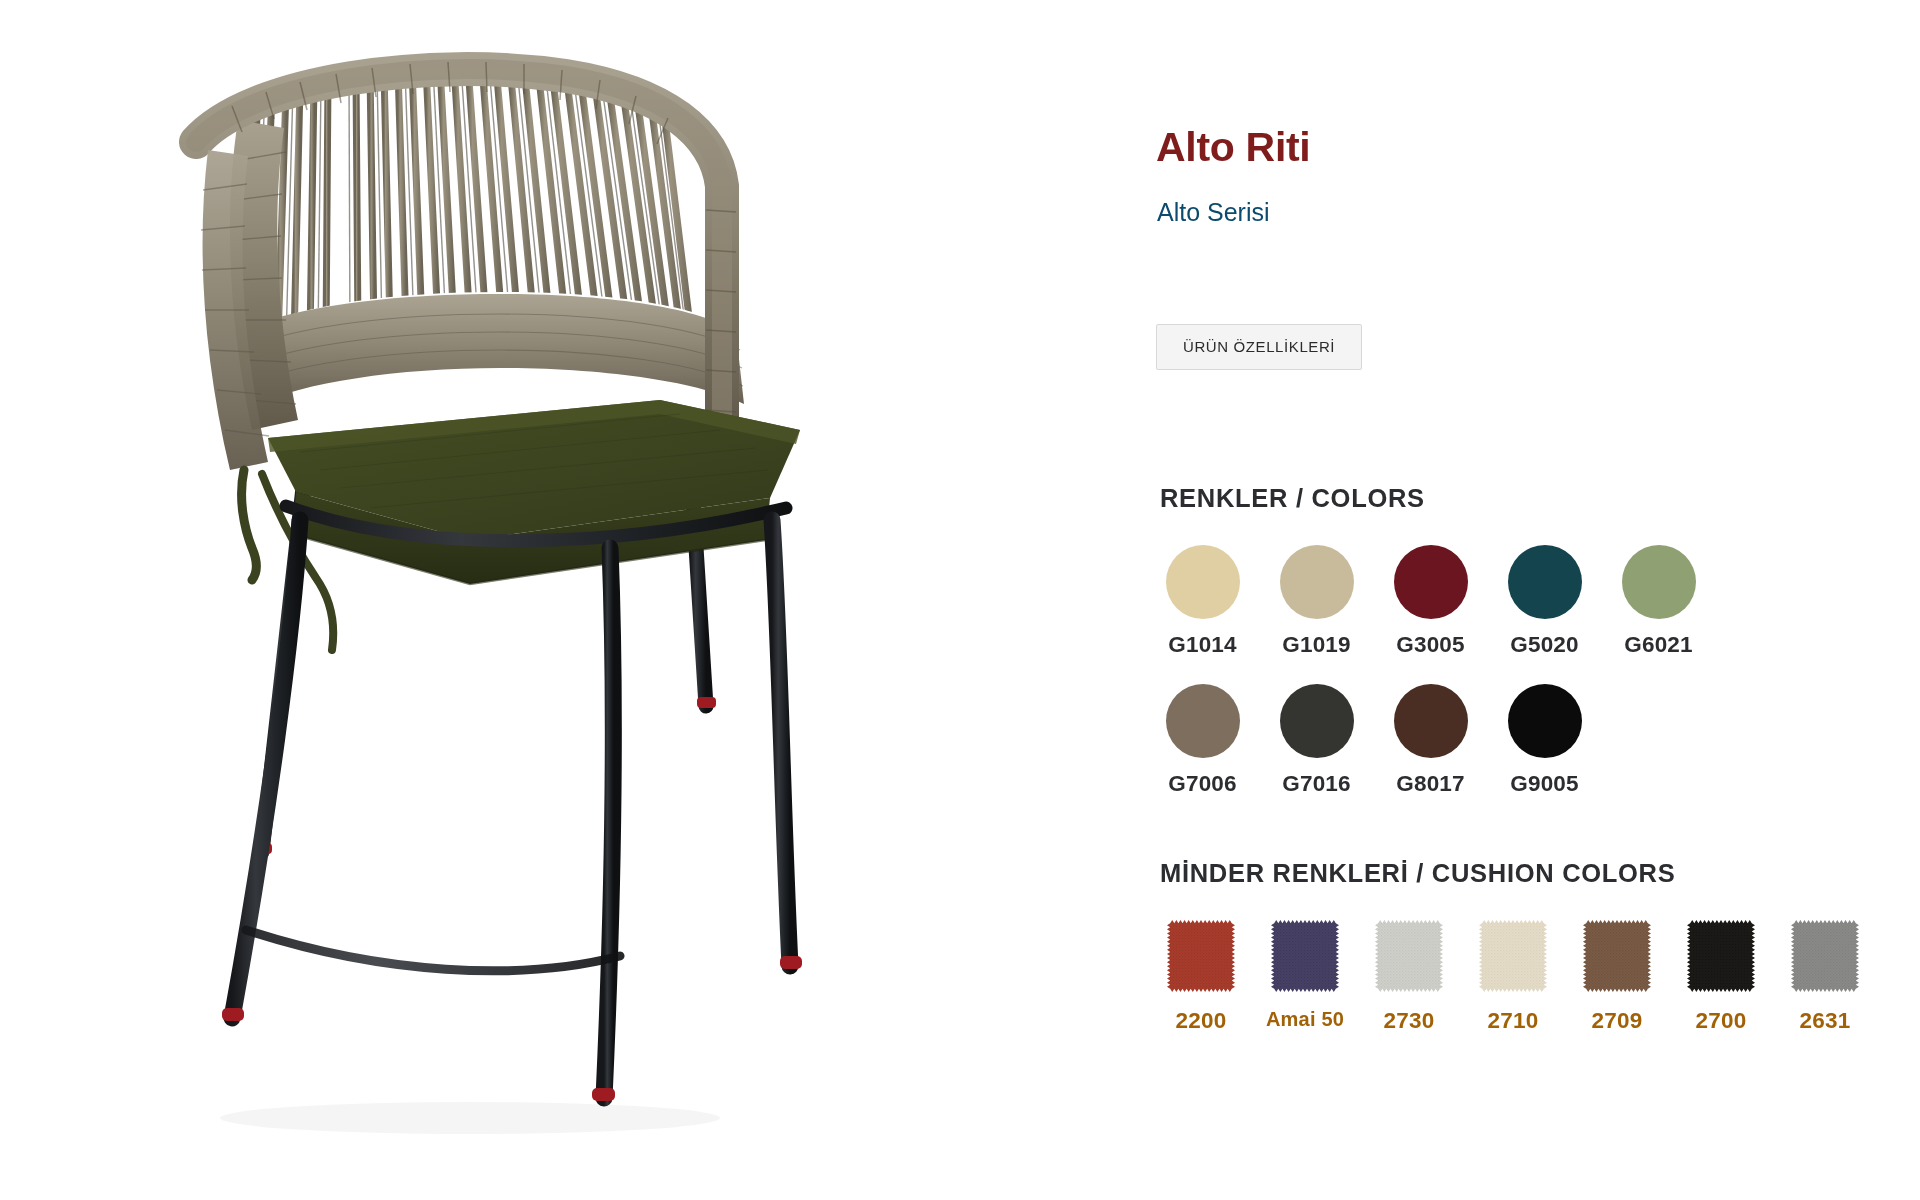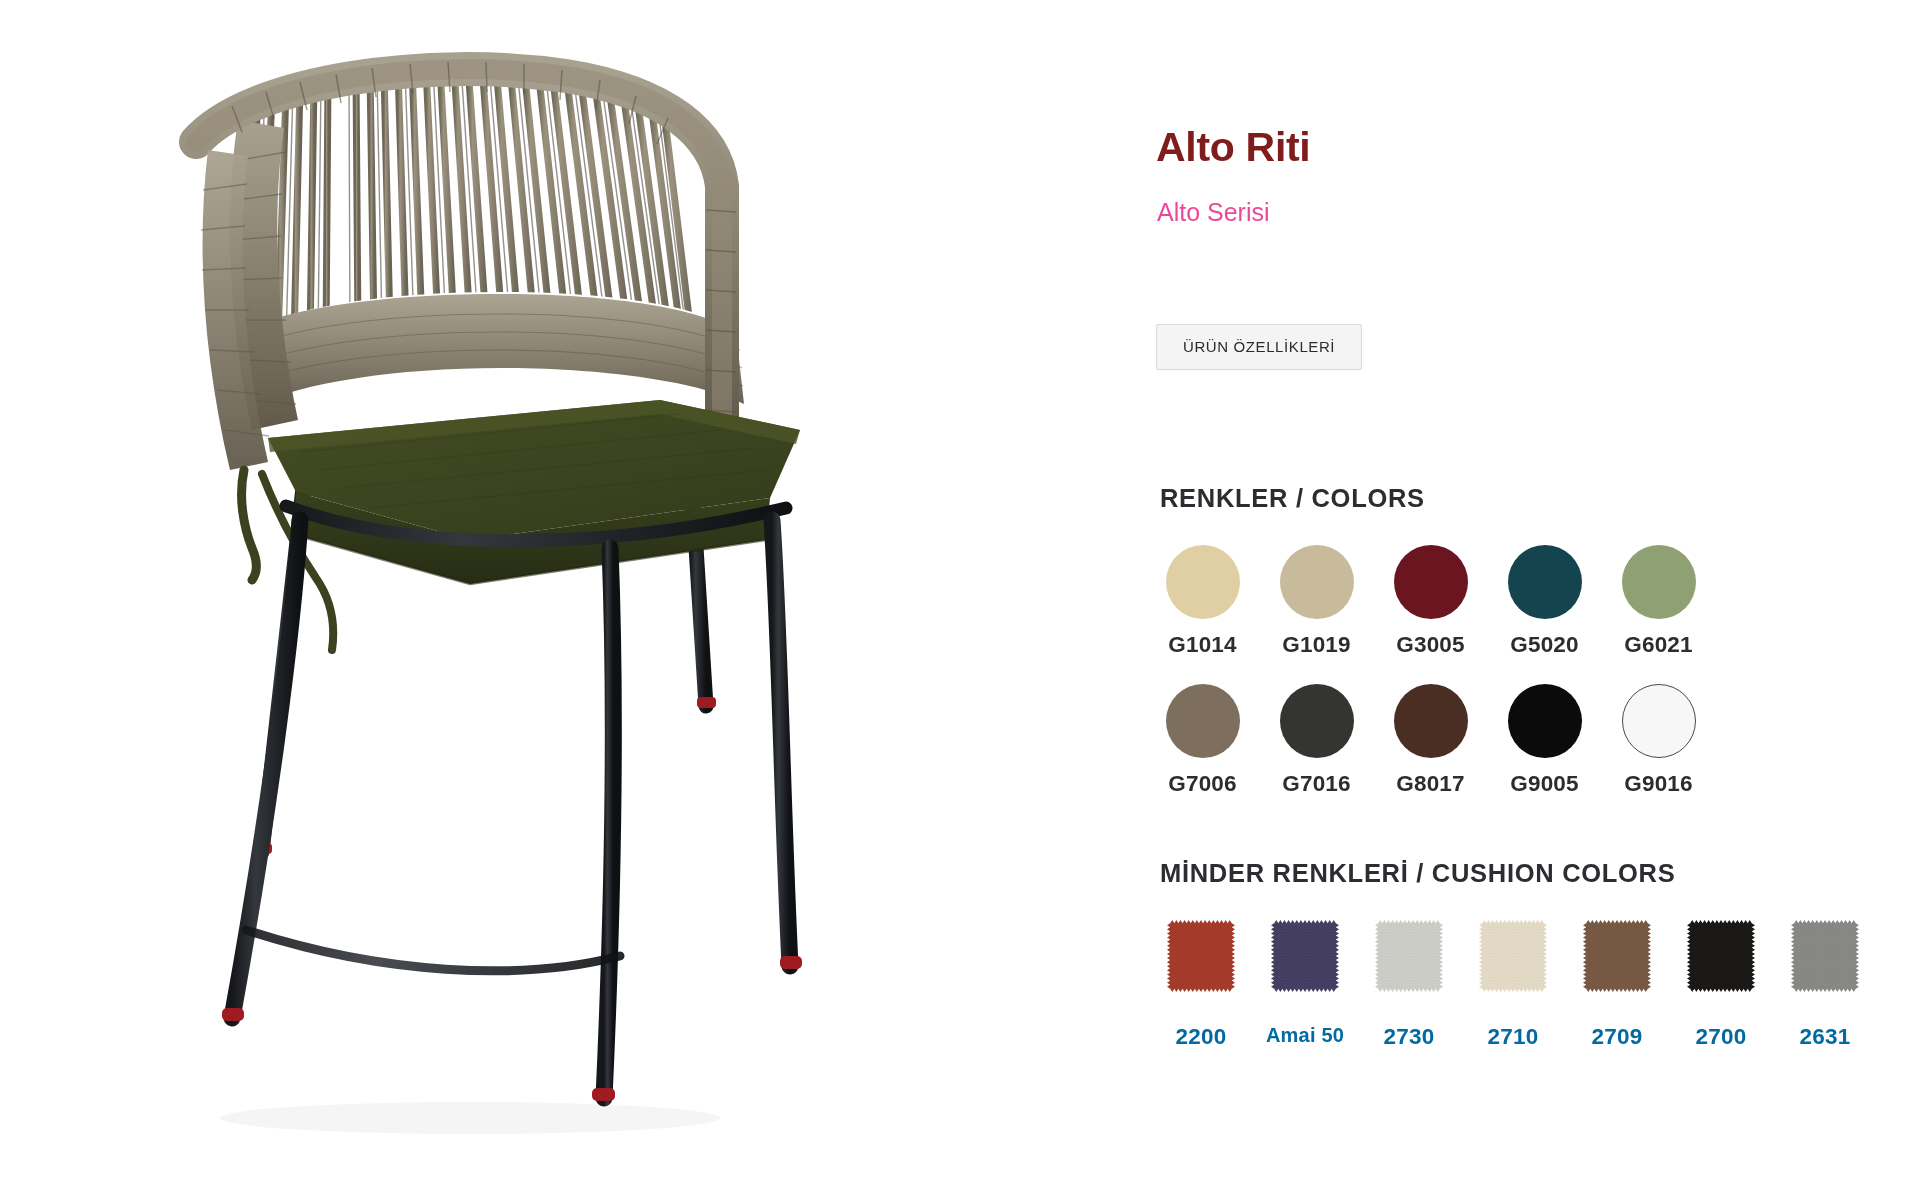--- a/index.html
+++ b/index.html
@@ -57,21 +57,21 @@
     letter-spacing: -0.3px;
     white-space: nowrap;
   }
 
   .product-series {
     position: absolute;
     left: 197px;
     top: 198px;
     font-size: 25px;
     font-weight: normal;
-    color: #ec4899;
+    color: #0c4a6e;
     white-space: nowrap;
   }
 
   .specs-button {
     position: absolute;
     left: 196px;
     top: 324px;
     padding: 14px 26px 15px 26px;
     background: #f4f4f4;
     border: 1px solid #d8d8d8;
@@ -159,25 +159,25 @@
   .fabric-chip {
     position: relative;
     width: 68px;
     height: 72px;
     display: block;
   }
 
   .fabric-chip svg { display: block; width: 68px; height: 72px; }
 
   .fabric-label {
-    margin-top: 32px;
+    margin-top: 16px;
     font-size: 22.5px;
     font-weight: bold;
     letter-spacing: 0.2px;
-    color: #0369a1;
+    color: #a16207;
     white-space: nowrap;
   }
 
   .fabric-label.narrow { font-size: 20px; font-weight: bold; }
 </style>
 </head>
 <body>
 
 <div id="page">
 
@@ -422,24 +422,20 @@
           <span class="swatch-label">G7016</span>
         </div>
         <div class="swatch-cell">
           <span class="swatch-dot" id="dot-r1-c2" style="background: rgb(74, 46, 36);"></span>
           <span class="swatch-label">G8017</span>
         </div>
         <div class="swatch-cell">
           <span class="swatch-dot" id="dot-r1-c3" style="background: rgb(11, 11, 11);"></span>
           <span class="swatch-label">G9005</span>
         </div>
-        <div class="swatch-cell">
-          <span class="swatch-dot outlined" id="dot-r1-c5" style="background: rgb(247, 247, 247);"></span>
-          <span class="swatch-label">G9016</span>
-        </div>
       </div>
 
     </div>
 
     <h2 class="section-heading" id="cushion-heading">MİNDER RENKLERİ / CUSHION COLORS</h2>
 
     <div class="fabric-grid">
       <div class="fabric-row">
 
         <div class="fabric-cell">

